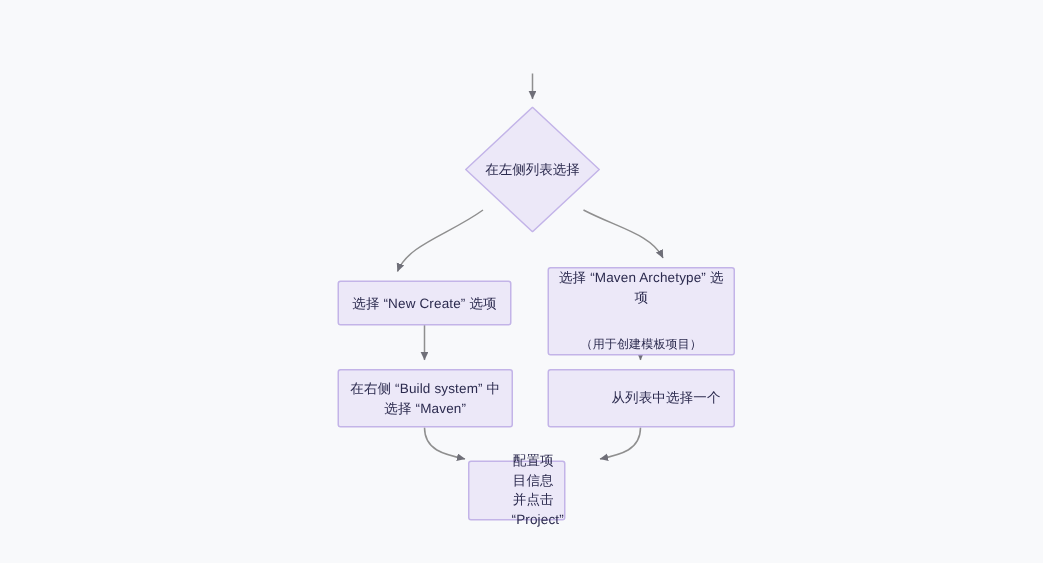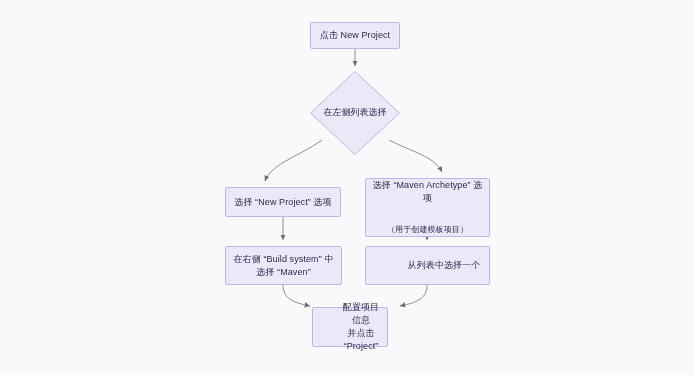--- a/index.html
+++ b/index.html
@@ -100,33 +100,30 @@
 
     <path d="M283,216 L283,240" fill="none" stroke="#8f8f8f" stroke-width="1" marker-end="url(#arrowhead)"></path>
 
     <path d="M427,227 L427,240" fill="none" stroke="#8f8f8f" stroke-width="1" marker-end="url(#arrowhead)"></path>
 
     <path d="M283,285 C283,300 296,303 310,306" fill="none" stroke="#8f8f8f" stroke-width="1" marker-end="url(#arrowhead)"></path>
 
     <path d="M427,285 C427,300 414,303 400,306" fill="none" stroke="#8f8f8f" stroke-width="1" marker-end="url(#arrowhead)"></path>
   </svg>
 
-  <div class="node" style="left:310px; top:22px; width:90px; height:27px;">
-    <span class="node-inner">点击 New Project</span>
-  </div>
 
-  <div class="diamond-wrap" style="left:310px; top:71px; width:90px; height:84px;font-family:Liberation Mono, monospace;">
+  <div class="diamond-wrap" style="left:310px; top:71px; width:90px; height:84px;">
     <svg class="diamond-shape" viewBox="0 0 90 84" preserveAspectRatio="none">
       <polygon points="45,0.5 89.5,42 45,83.5 0.5,42" fill="#ece8f8" stroke="#c3b4e8" stroke-width="1"></polygon>
     </svg>
     <span class="diamond-label">在左侧列表选择</span>
   </div>
 
   <div class="node" style="left:225px; top:187px; width:116px; height:30px;">
-    <span class="node-inner">选择 “New Project” 选项</span>
+    <span class="node-inner">选择 “New Create” 选项</span>
   </div>
 
   <div class="node" style="left:365px; top:178px; width:125px; height:59px;">
     <span class="node-inner">
       <span class="line2">选择 “Maven Archetype” 选</span>
       <span class="line2">项</span>
       <span class="sub">（用于创建模板项目）</span>
     </span>
   </div>
 
@@ -136,20 +133,20 @@
       <span class="line2">选择 “Maven”</span>
     </span>
   </div>
 
   <div class="node" style="left:365px; top:246px; width:125px; height:39px;padding-left:39px;">
     <span class="node-inner">
       <span class="line2">从列表中选择一个</span>
     </span>
   </div>
 
-  <div class="node" style="left:312px; top:307px; width:76px; height:40px;padding-left:28px;">
+  <div class="node" style="left:312px; top:307px; width:65px; height:40px;padding-left:28px;">
     <span class="node-inner">
       <span class="line2">配置项目信息</span>
       <span class="line2">并点击 “Project”</span>
     </span>
   </div>
 
 </div>
 
 </body></html>

